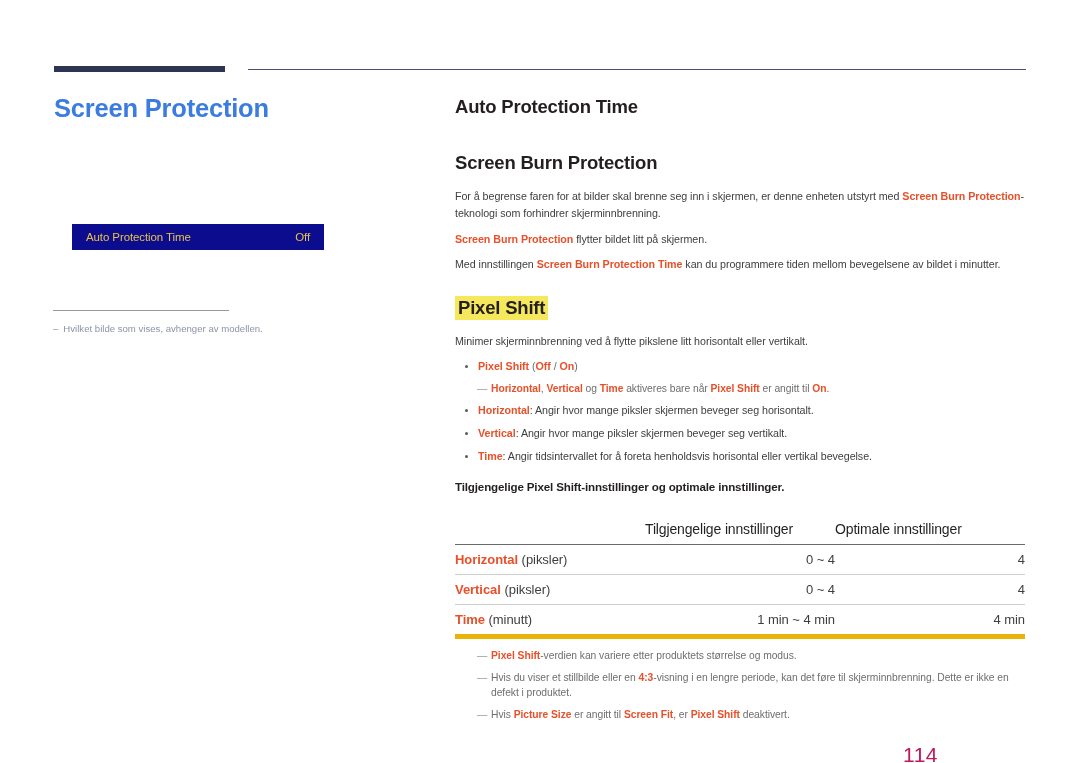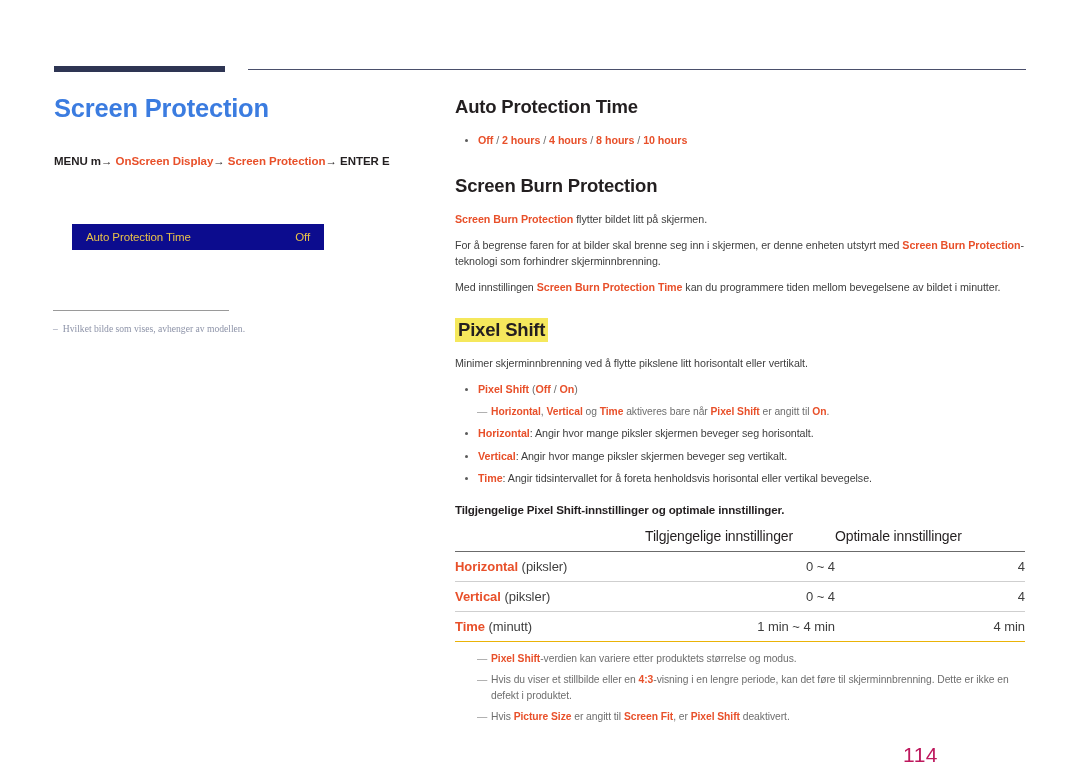--- a/index.html
+++ b/index.html
@@ -101,21 +101,20 @@
     background: #9a9a9a;
   }
   .left-note {
     position: absolute;
     left: 53px;
     top: 322px;
     width: 340px;
     font-size: 9.6px;
     color: #8d93a8;
     line-height: 1.5;
-    font-family: Liberation Serif, serif;
   }
   .left-note .dash { margin-right: 5px; }
 
   
   .right-col {
     position: absolute;
     left: 455px;
     top: 96px;
     width: 570px;
   }
@@ -183,21 +182,21 @@
     color: #9a9a9a;
     font-size: 10.3px;
   }
   .spacer-14 { height: 14px; }
   .spacer-20 { height: 20px; }
 
   .intro-table {
     font-size: 11.6px;
     font-weight: bold;
     color: #231f20;
-    margin: 16px 0 12px 0;
+    margin: 16px 0 28px 0;
     letter-spacing: -0.15px;
   }
 
   
   table.spec {
     border-collapse: collapse;
     width: 570px;
     table-layout: fixed;
   }
   table.spec th {
@@ -210,21 +209,21 @@
   }
   table.spec thead tr { border-bottom: 1.3px solid #6b6b6b; }
   table.spec td {
     font-size: 13px;
     color: #3e3e3e;
     padding: 7px 0 7px 0;
     border-bottom: 1px solid #cfcfcf;
     letter-spacing: -0.05px;
     vertical-align: top;
   }
-  table.spec tbody tr:last-child td { border-bottom: 1px solid #eab308; }
+  table.spec tbody tr:last-child td { border-bottom: 5px solid #eab308; }
   .col-a { width: 190px; }
   .col-b { width: 190px; }
   .col-c { width: 190px; }
 
   .footnotes { margin-top: 9px; }
 
   
   .page-number {
     position: absolute;
     right: 54px;
@@ -239,55 +238,43 @@
 
 <div class="page">
 
   <div class="header-rules">
     <div class="rule-thick"></div>
     <div class="rule-thin"></div>
   </div>
 
   <div class="left-col">
     <h1 class="chapter-title">Screen Protection</h1>
-    <div class="menu-path">
-      <span>MENU m</span><span class="arrow">→</span>
-      <span class="hl">OnScreen Display</span><span class="arrow">→</span>
-      <span class="hl">Screen Protection</span><span class="arrow">→</span>
-      <span>ENTER E</span>
-    </div>
   </div>
 
   <div class="osd-box">
     <span class="osd-label">Auto Protection Time</span>
     <span class="osd-value">Off</span>
   </div>
 
   <div class="left-note-rule"></div>
   <div class="left-note">
     <span class="dash">–</span><span>Hvilket bilde som vises, avhenger av modellen.</span>
   </div>
 
   <div class="right-col">
 
     
     <h2 class="sec-title">Auto Protection Time</h2>
-    <ul class="bullets">
-      <li>
-        <span class="dot"></span>
-        <span class="red">Off</span><span class="grey"> / </span><span class="red">2 hours</span><span class="grey"> / </span><span class="red">4 hours</span><span class="grey"> / </span><span class="red">8 hours</span><span class="grey"> / </span><span class="red">10 hours</span>
-      </li>
-    </ul>
 
     <div class="spacer-20"></div>
 
     
     <h2 class="sec-title">Screen Burn Protection</h2>
+    <p class="body"><span>For å begrense faren for at bilder skal brenne seg inn i skjermen, er denne enheten utstyrt med </span><span class="red">Screen Burn Protection</span><span>-teknologi som forhindrer skjerminnbrenning.</span></p>
     <p class="body"><span class="red">Screen Burn Protection</span><span> flytter bildet litt på skjermen.</span></p>
-    <p class="body"><span>For å begrense faren for at bilder skal brenne seg inn i skjermen, er denne enheten utstyrt med </span><span class="red">Screen Burn Protection</span><span>-teknologi som forhindrer skjerminnbrenning.</span></p>
     <p class="body"><span>Med innstillingen </span><span class="red">Screen Burn Protection Time</span><span> kan du programmere tiden mellom bevegelsene av bildet i minutter.</span></p>
 
     <div class="spacer-14"></div>
 
     
     <h2 class="sec-title hlbox">Pixel Shift</h2>
     <p class="body">Minimer skjerminnbrenning ved å flytte pikslene litt horisontalt eller vertikalt.</p>
 
     <ul class="bullets">
       <li>

